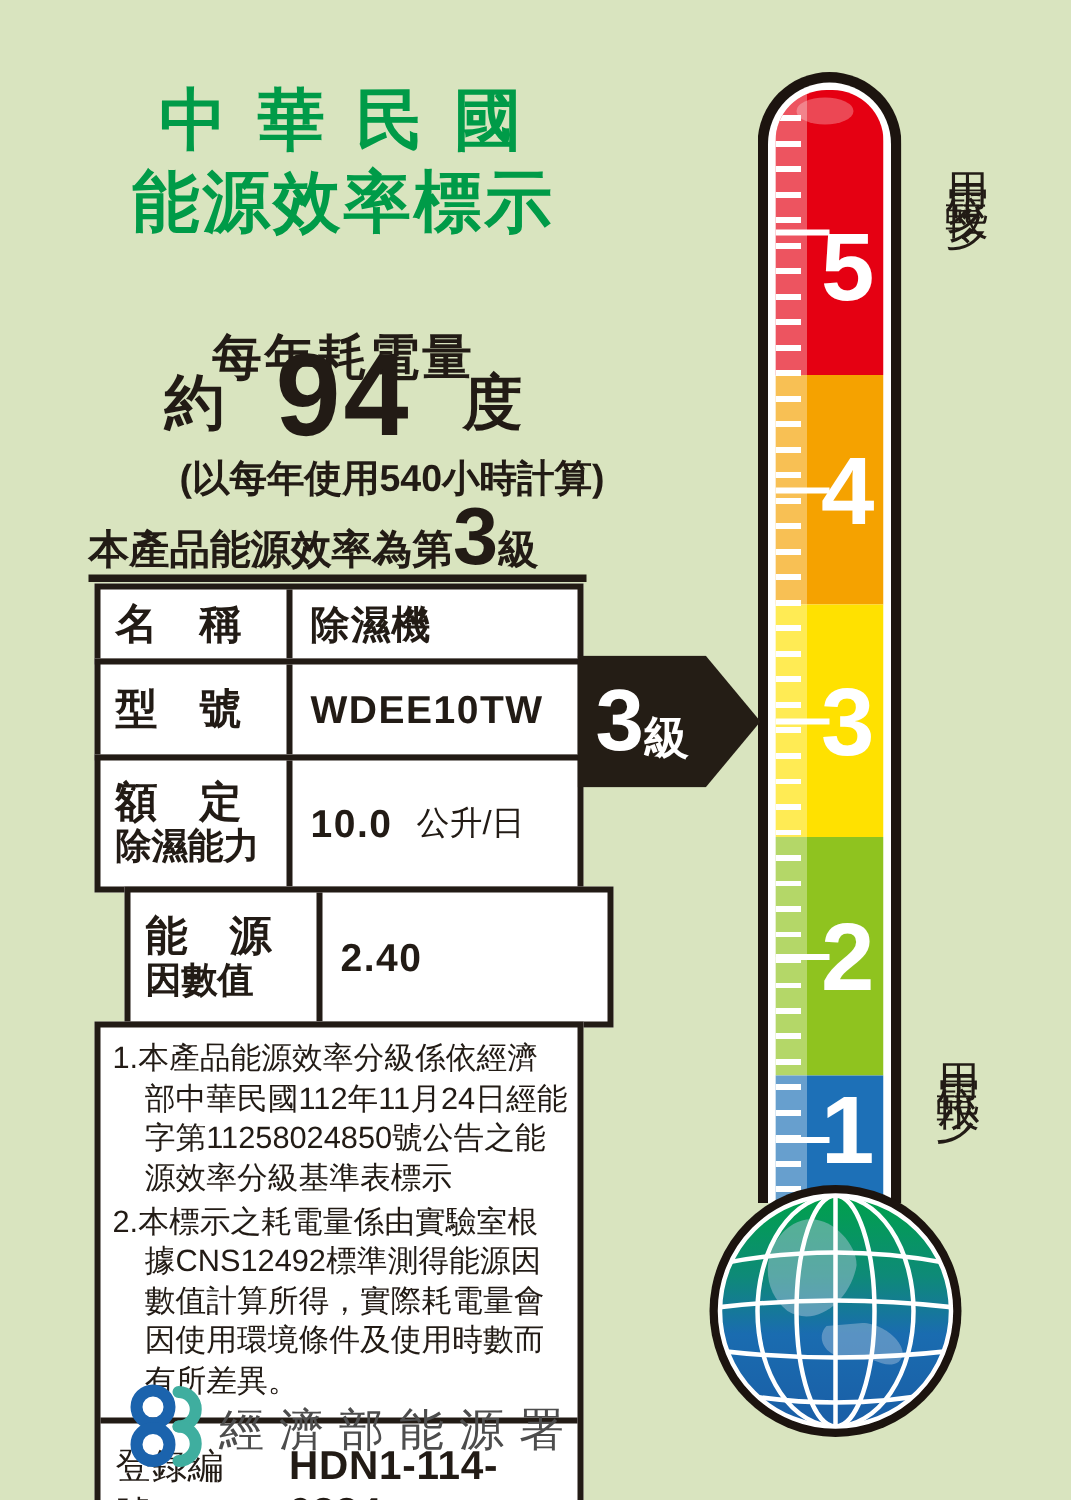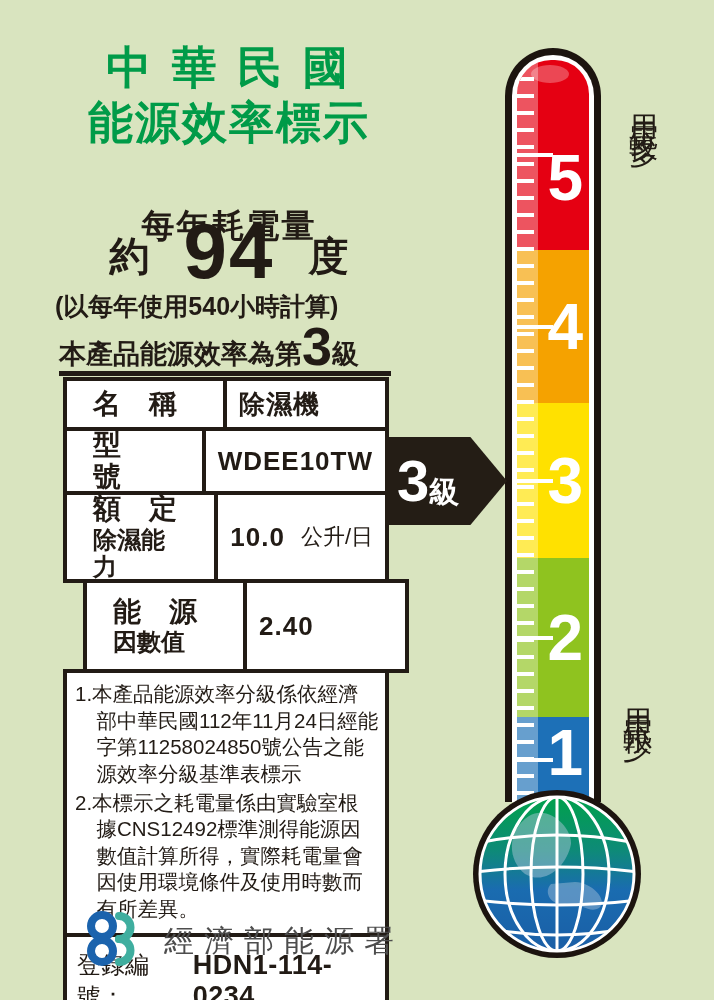--- a/index.html
+++ b/index.html
@@ -2,64 +2,64 @@
 <html><head>
 <meta charset="utf-8">
 <style>
   html,body{margin:0;padding:0;}
   .root{
     position:relative;width:714px;height:1000px;overflow:hidden;
     background:#d9e4bf;font-family:"Liberation Sans","DejaVu Sans",sans-serif;
     color:#221b15;
   }
   
-  .left-col{position:absolute;left:55px;top:0;width:348px;height:744px;}
+  .left-col{position:absolute;left:55px;top:12px;width:348px;height:744px;}
   .title-line{position:absolute;left:0;width:100%;text-align:center;
     color:#009b48;font-weight:bold;font-size:45px;letter-spacing:4px;white-space:nowrap;}
   .t1{top:38px;}
   .t2{top:93px;letter-spacing:2px;}
   .subtitle{position:absolute;top:160px;left:0;width:100%;text-align:center;
     font-size:33px;font-weight:bold;letter-spacing:2px;margin-top:44px;}
   .cons-row{position:absolute;top:212px;left:0;width:100%;display:flex;
     justify-content:center;align-items:flex-end;gap:34px;}
   .cons-approx,.cons-unit{font-size:40px;font-weight:bold;padding-bottom:6px;}
   .cons-value{font-size:78px;font-weight:bold;line-height:1;letter-spacing:2px;}
-  .cons-basis{position:absolute;top:290px;left:0;width:100%;text-align:left;
+  .cons-basis{position:absolute;top:290px;left:0;width:100%;text-align:right;
     font-size:25px;font-weight:bold;white-space:nowrap;}
   .grade-line{position:absolute;top:324px;left:4px;width:332px;
     border-bottom:5px solid #221b15;display:flex;align-items:flex-end;
     justify-content:flex-start;padding-bottom:1px;white-space:nowrap;}
   .grade-line .gtxt{font-size:27px;font-weight:bold;line-height:1.2;}
   .grade-line .gbig{font-size:54px;font-weight:bold;line-height:.85;}
   
   .trow{position:absolute;left:8px;width:318px;background:#fff;
     border:4px solid #221b15;display:flex;align-items:stretch;}
   .trow .lbl{width:104px;border-right:4px solid #221b15;display:flex;
-    flex-direction:column;justify-content:center;padding:2px 26px;
+    flex-direction:column;justify-content:center;padding:2px 10px;
     font-size:28px;font-weight:bold;line-height:1.15;}
   .trow .lbl .l2{font-size:24px;letter-spacing:0px;}
   .trow .val{flex:1;display:flex;align-items:center;gap:16px;padding:2px 12px;}
   .trow .vmain{font-size:26px;font-weight:bold;letter-spacing:1px;white-space:nowrap;}
   .trow .vunit{font-size:22px;white-space:nowrap;}
   .r1{top:377px;height:46px;}
   .r2{top:427px;height:60px;}
   .r3{top:491px;height:84px;}
   .r4{top:579px;height:86px;margin-left:20px;}
   
   .notes-box{position:absolute;left:8px;top:669px;width:318px;background:#fff;
     border:4px solid #221b15;}
   .notes-inner{padding:8px 6px 8px 8px;font-size:20.5px;line-height:1.3;
     letter-spacing:0px;}
   .note{padding-left:1.05em;text-indent:-1.05em;margin-bottom:2px;}
   .reg-row{border-top:4px solid #221b15;padding:12px 8px 16px 10px;
     display:flex;align-items:center;gap:6px;}
   .reg-label{font-size:24px;}
   .reg-value{font-size:27px;font-weight:bold;letter-spacing:.5px;}
   
-  .footer{position:absolute;left:28px;top:910px;display:flex;align-items:center;gap:19px;}
+  .footer{position:absolute;left:28px;top:910px;display:flex;align-items:center;gap:1px;}
   .agency{font-size:30px;letter-spacing:10px;color:#4d4d4d;white-space:nowrap;}
   
   .tube{position:absolute;left:505px;top:48px;width:96px;height:754px;
     box-sizing:border-box;border:7px solid #1c140f;border-bottom:none;
     border-radius:48px 48px 0 0;background:#fff;padding:5px 5px 0 5px;z-index:1;}
   .tube-fill{position:relative;width:72px;height:742px;
     border-radius:34px 34px 0 0;overflow:hidden;display:flex;flex-direction:column;}
   .seg{position:relative;width:100%;}
   .s5{height:190px;}.s4{height:153px;}.s3{height:155px;}.s2{height:159px;}
   .s1{flex:1;}

